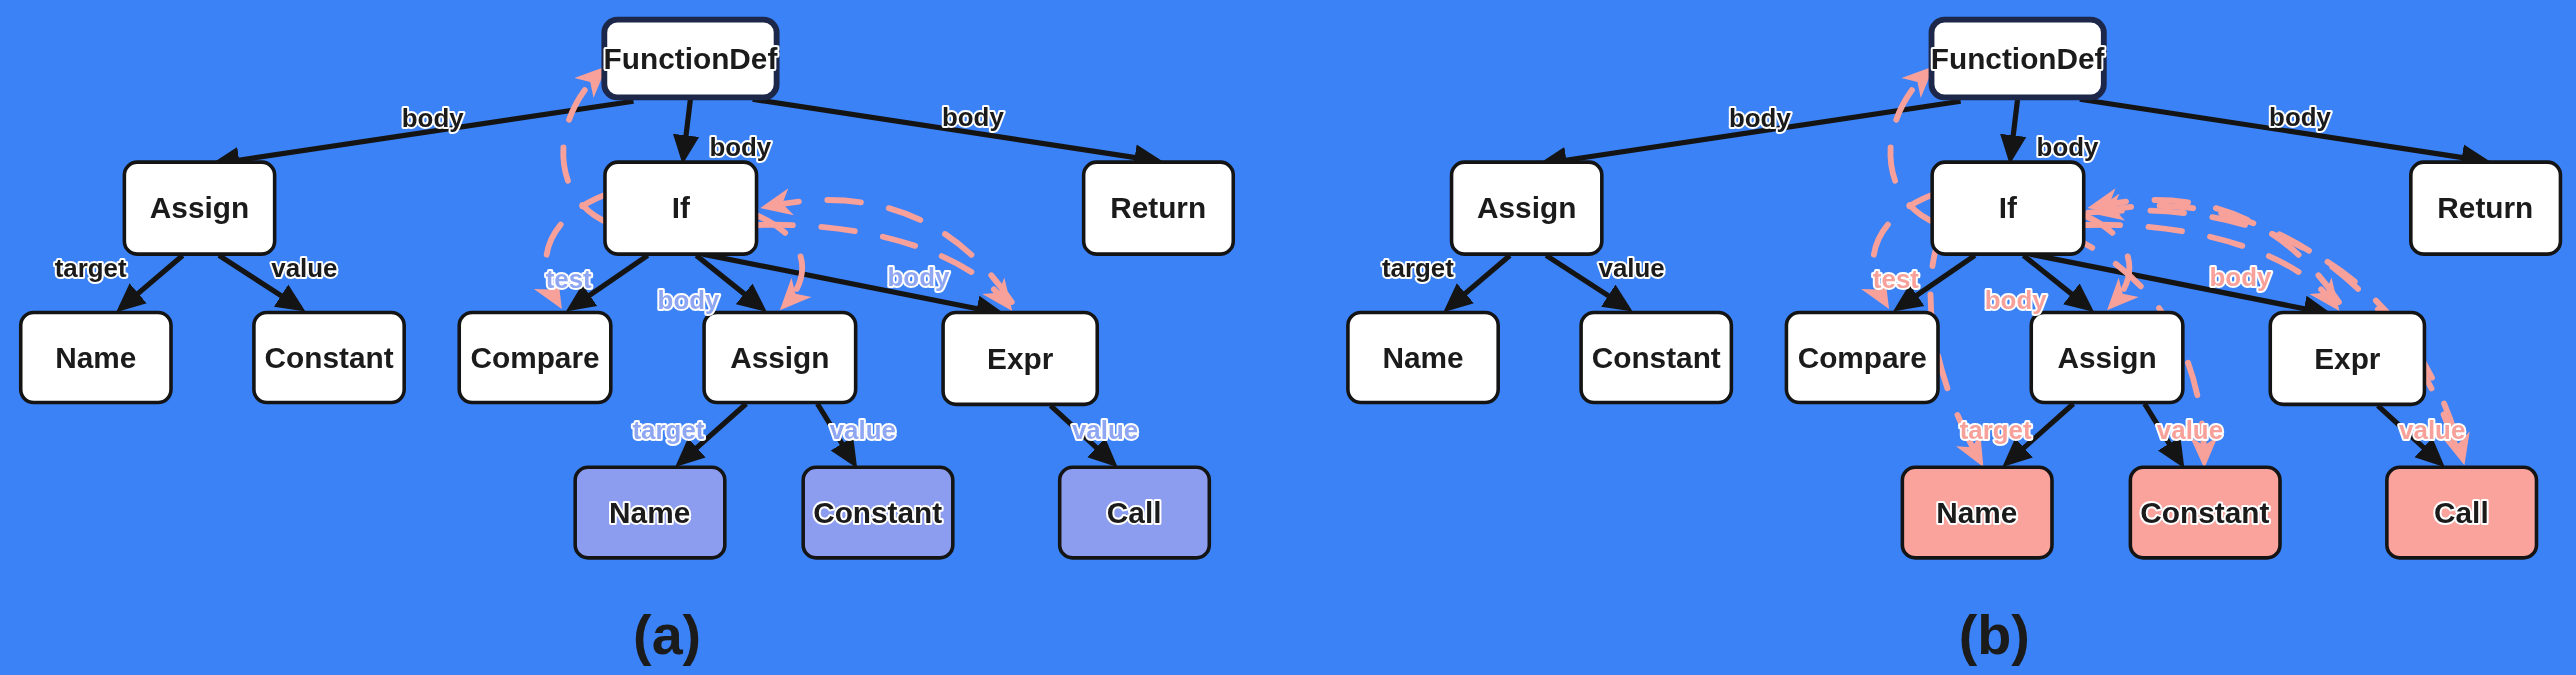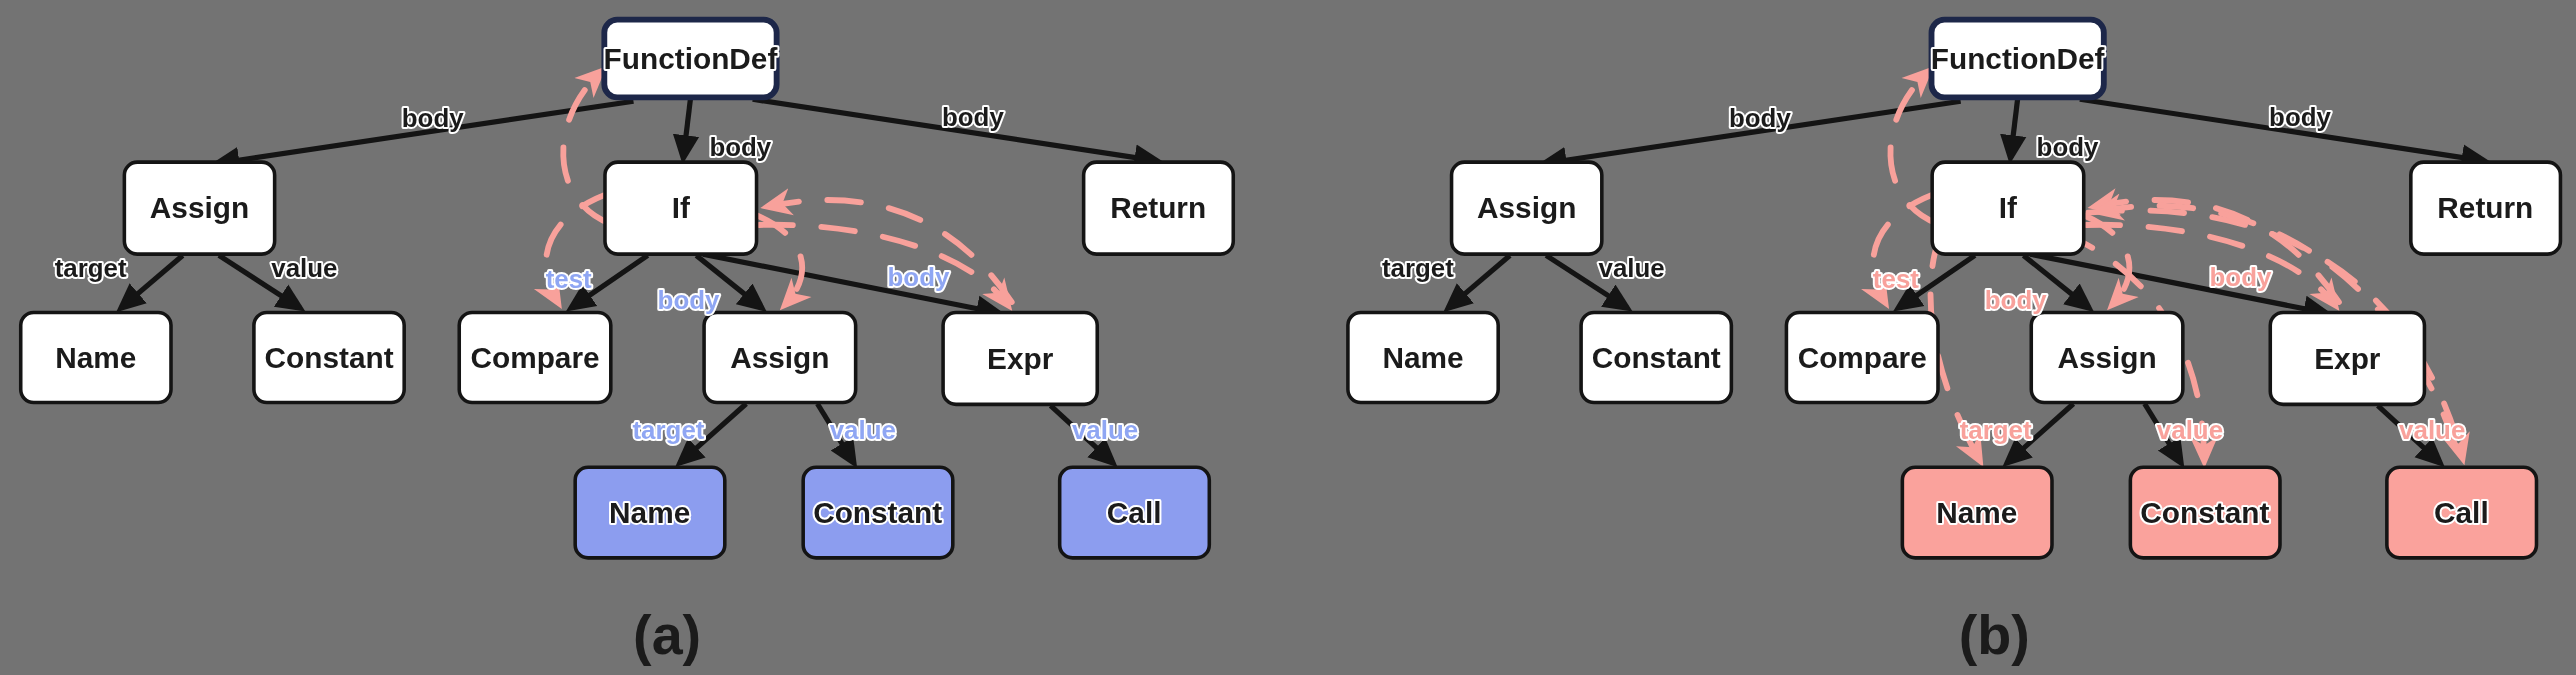--- a/index.html
+++ b/index.html
@@ -5,21 +5,21 @@
   :root{
     --outline:#141414;
     --root-outline:#1D2749;
     --hl-blue:#8C9DEF;
     --lbl-blue:#8FA6F3;
     --hl-pink:#FAA29C;
     --lbl-pink:#F8A19B;
     --node-fill:#FFFFFF;
   }
   html,body{margin:0;padding:0;background:#fff;}
-  .stage{width:2576px;height:676px;background:#737373;position:relative;overflow:hidden;}
+  .stage{width:2576px;height:676px;background:#3b82f6;position:relative;overflow:hidden;}
   svg{display:block;}
   .node{fill:var(--node-fill);stroke:var(--outline);stroke-width:5.5px;}
   .node.root{stroke:var(--root-outline);stroke-width:9px;}
   .node.hl-blue{fill:var(--hl-blue);}
   .node.hl-pink{fill:var(--hl-pink);}
   .edge{stroke:var(--outline);stroke-width:8px;fill:none;}
   .trace{fill:none;stroke-width:9px;stroke-linecap:round;stroke-dasharray:52 44;}
   .trace.pink{stroke:var(--lbl-pink);}
   text{font-family:"Liberation Sans","DejaVu Sans",sans-serif;font-weight:bold;fill:#1b1b1b;
        paint-order:stroke;stroke:#ffffff;stroke-width:6px;stroke-linejoin:round;}

